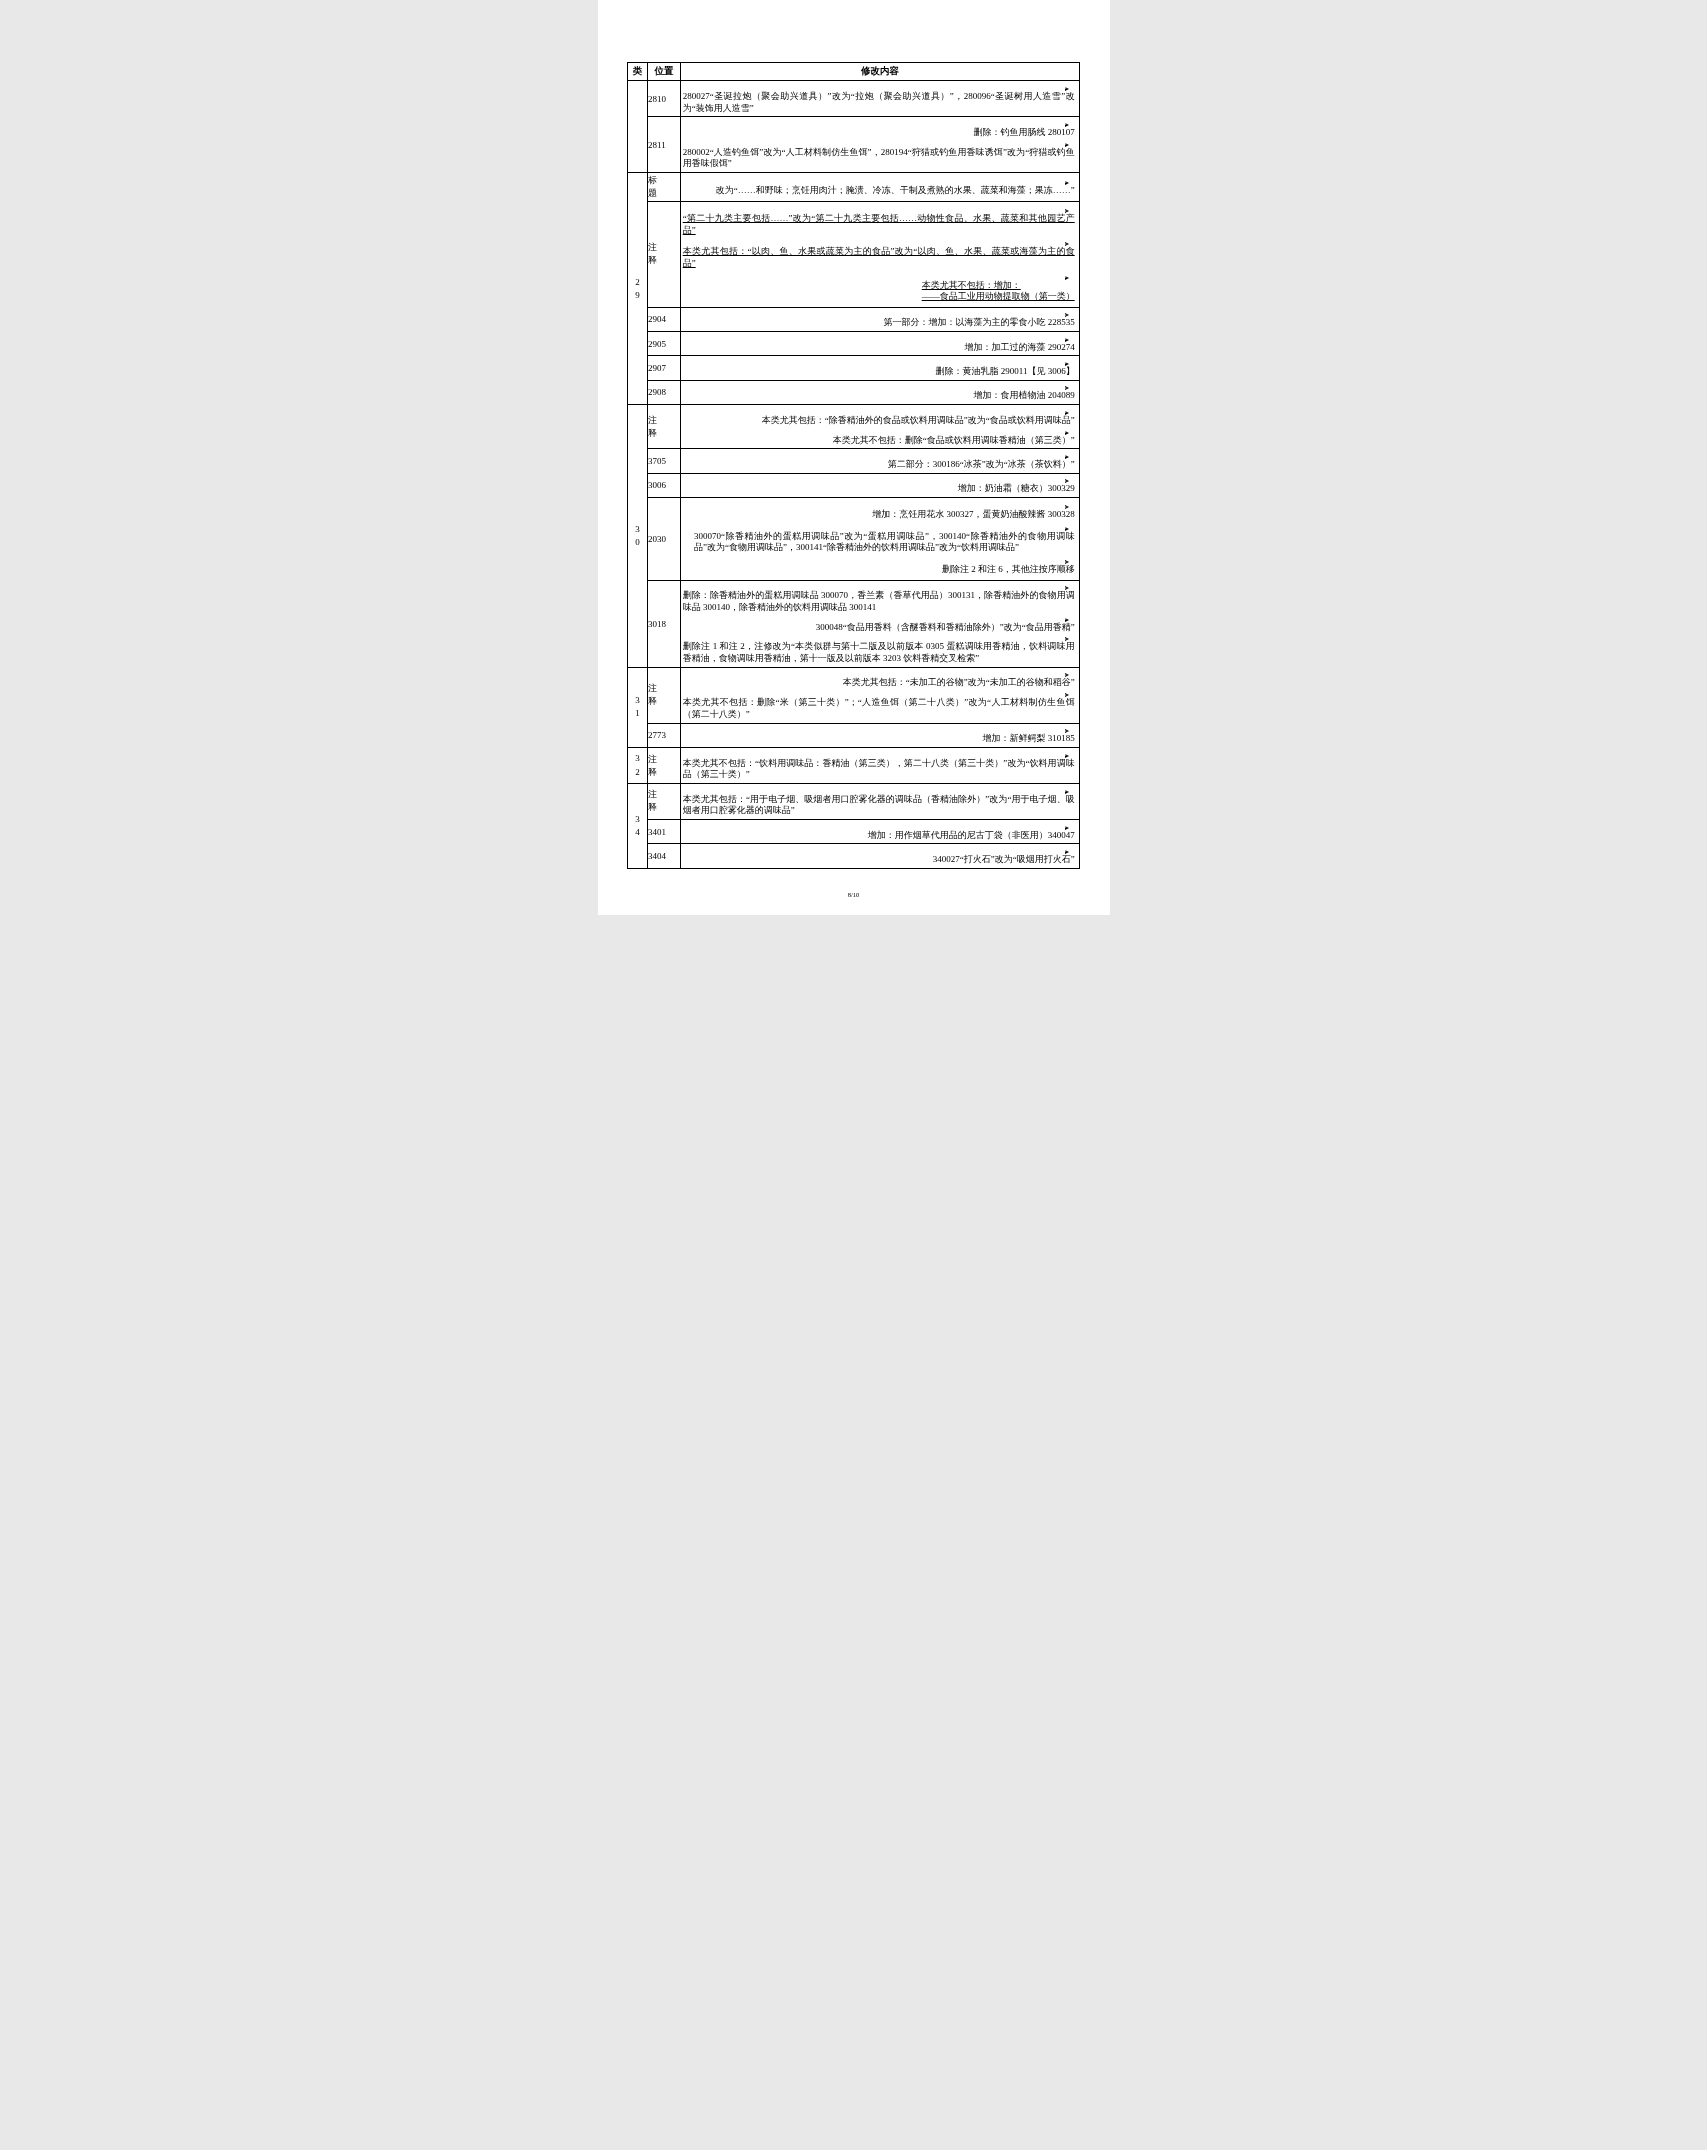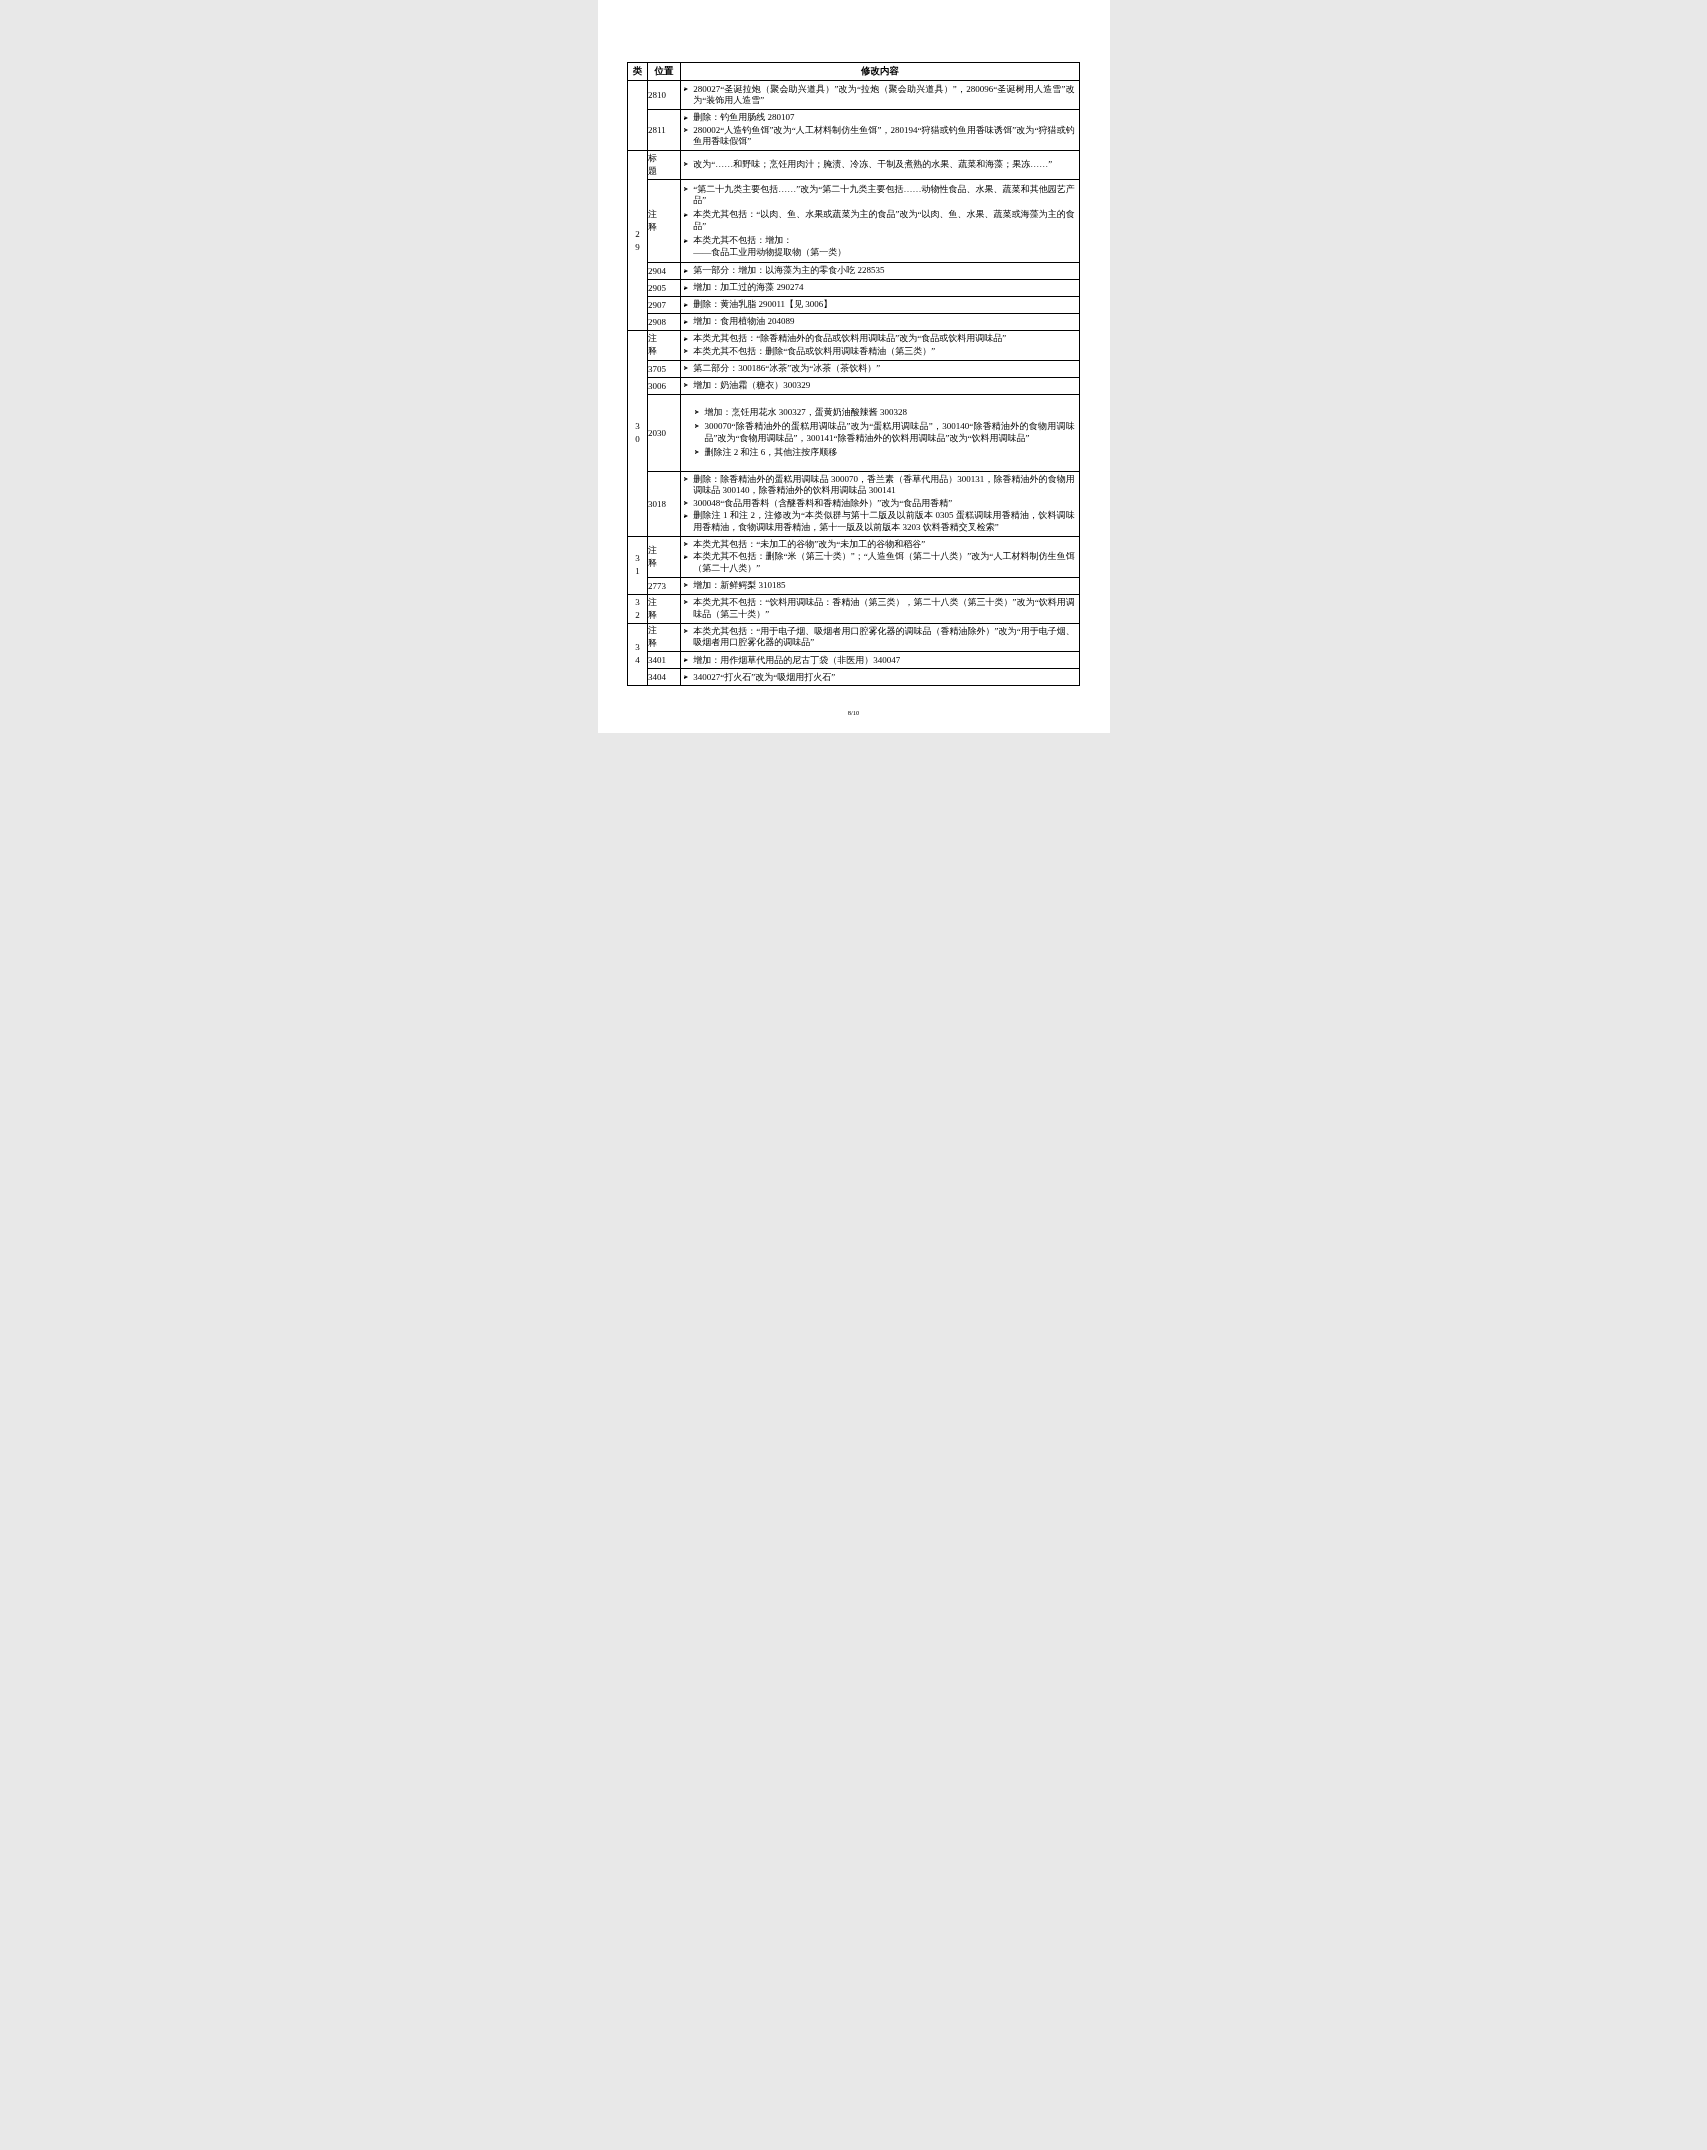--- a/index.html
+++ b/index.html
@@ -18,24 +18,24 @@
   th.hdr{font-size:9.5px;font-weight:bold;text-align:center;padding:2.2px 0.9px;
          font-family:"Liberation Serif","DejaVu Serif",serif;}
   td.cls{
     font-size:9px;text-align:center;white-space:pre-line;line-height:1.45;
     padding:0.9px 0;font-weight:normal;
   }
   td.pos{font-size:9px;text-align:left;padding:0.9px 0;}
   .spread{letter-spacing:0.85em;margin-right:-0.85em;}
   td.content{padding:1.3px 4.3px 1.3px 1.7px;}
   td.h-title{height:20.6px;}
-  td.h-note29{height:77px;}
+  td.h-note29{height:77px;text-decoration:underline;}
   td.h-note3016{height:77px;padding-left:13px;}
-  .item{display:flex;align-items:flex-start;margin:0.9px 0;
-        font-size:9px;line-height:11.6px;}
+  .item{display:flex;align-items:flex-end;margin:0.9px 0;
+        font-size:9px;line-height:11.6px;flex-direction:column;}
   .loose .item{margin:2.6px 0;}
   .blt{
     flex:none;width:0;height:0;
     border-top:2.4px solid transparent;border-bottom:2.4px solid transparent;
     border-left:4.7px solid #000;margin:3.4px 5.6px 0 0.9px;position:relative;
   }
   .blt::after{
     content:"";position:absolute;left:-4.7px;top:-1.5px;
     border-top:1.5px solid transparent;border-bottom:1.5px solid transparent;
     border-left:3px solid #ffffff;

